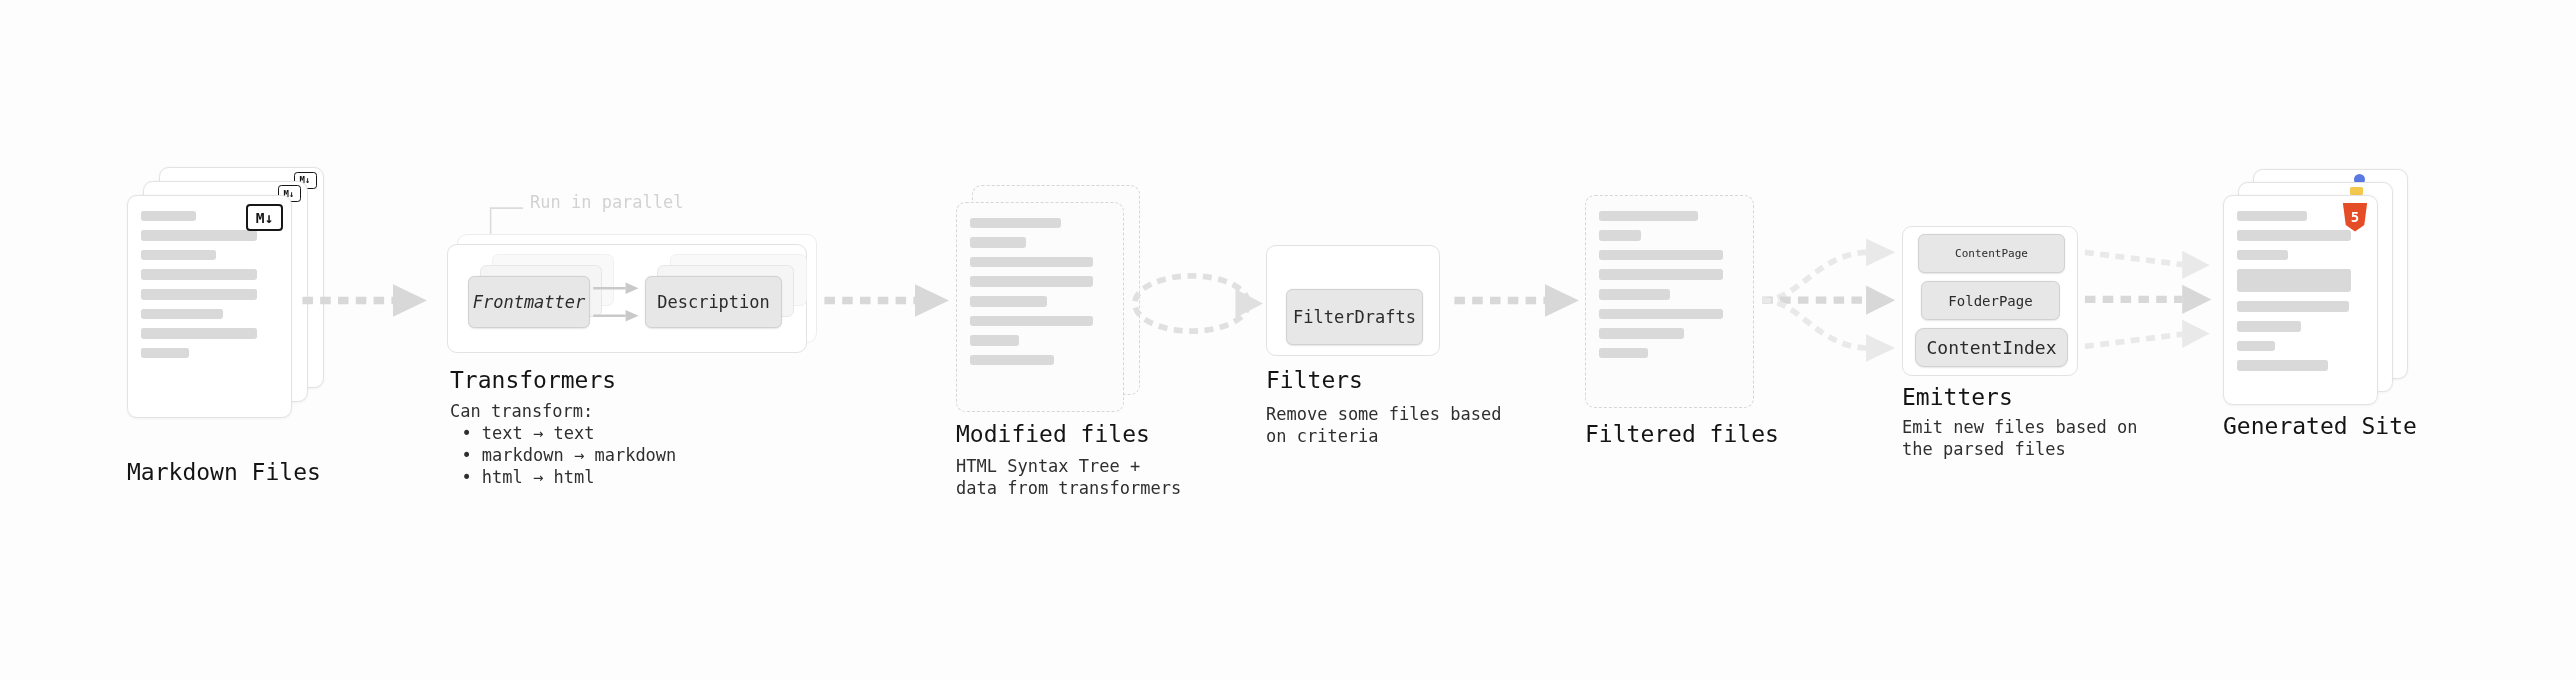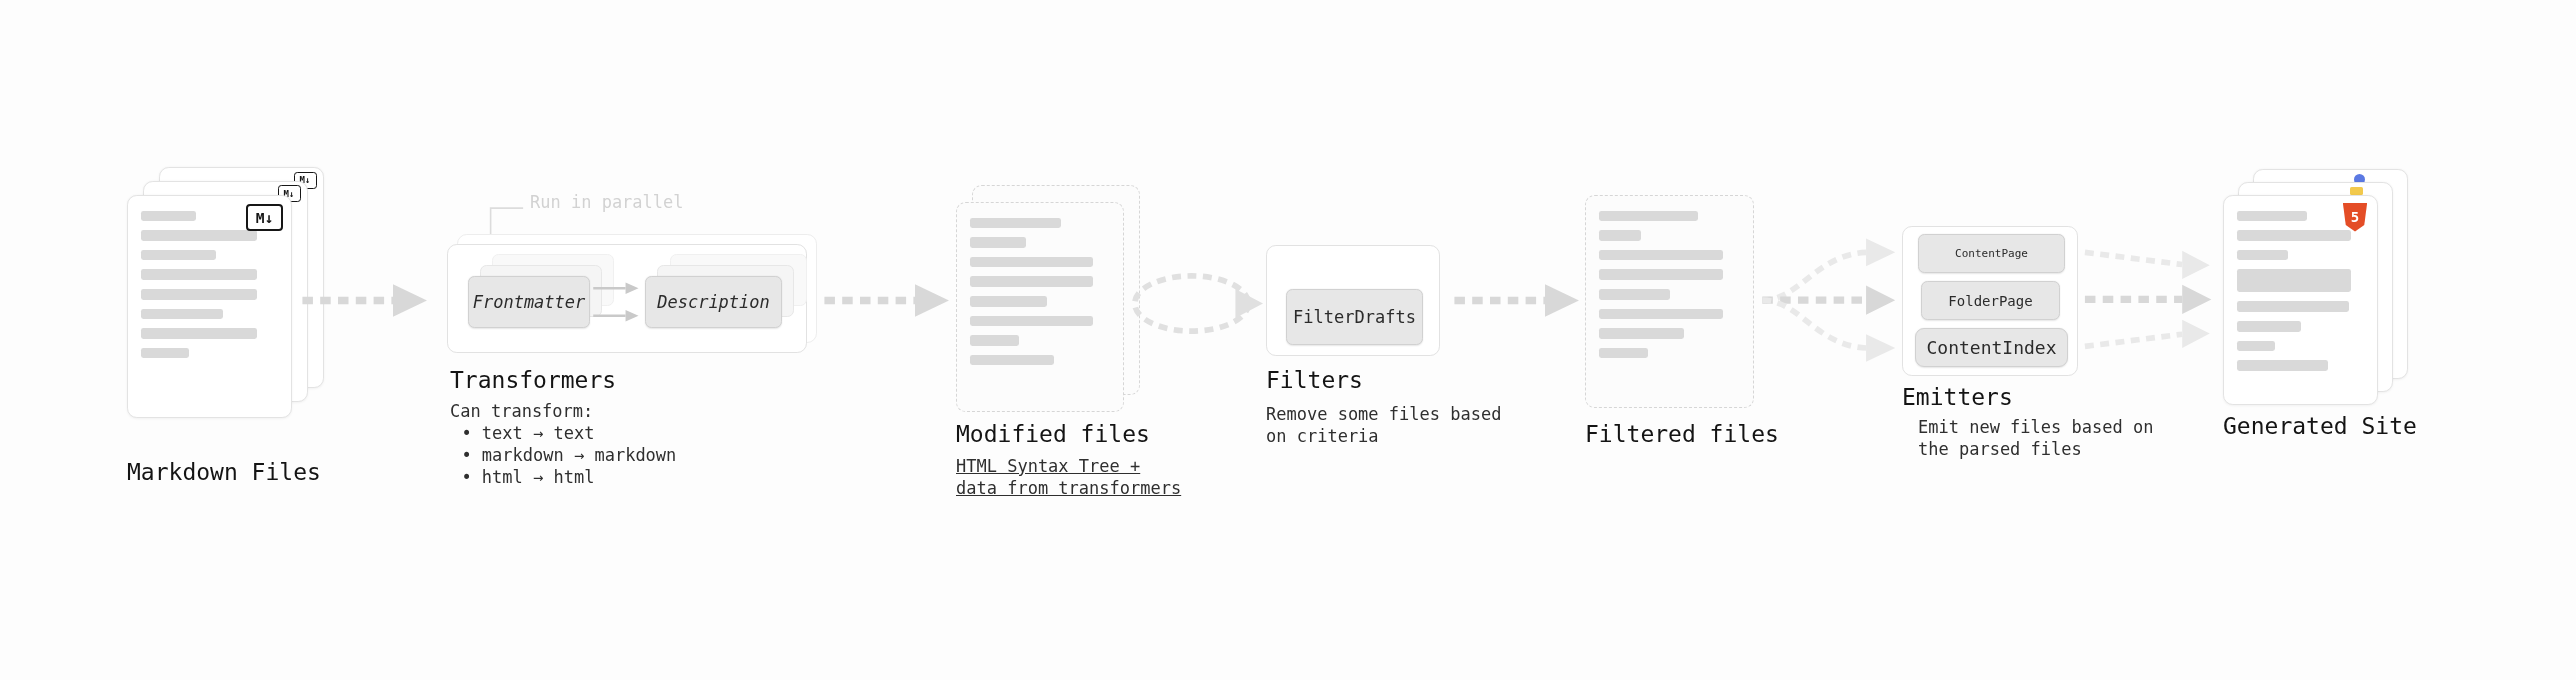--- a/index.html
+++ b/index.html
@@ -79,21 +79,21 @@
 
   <div class="group-ghost" style="left:457px;top:234px;width:358px;height:107px;"></div>
   <div class="group-box" style="left:447px;top:244px;width:358px;height:107px;"></div>
 
   <div class="ghost fainter" style="left:492px;top:254px;width:120px;height:50px;"></div>
   <div class="ghost" style="left:480px;top:265px;width:120px;height:50px;"></div>
   <div class="ghost fainter" style="left:670px;top:254px;width:135px;height:50px;"></div>
   <div class="ghost" style="left:657px;top:265px;width:135px;height:50px;"></div>
 
   <div class="btn" style="left:468px;top:276px;width:120px;height:50px;font-style:italic;">Frontmatter</div>
-  <div class="btn" style="left:645px;top:276px;width:135px;height:50px;font-style:italic;">Description</div>
+  <div class="btn" style="left:645px;top:276px;width:135px;height:50px;">Description</div>
 
   <svg class="arrow" style="left:590px;top:275px;" width="55" height="54" viewBox="0 0 68 66">
     <line class="mini-arrow" x1="4" y1="16" x2="44" y2="16"></line>
     <polygon class="mini-head" points="44,9 60,16 44,23"></polygon>
     <line class="mini-arrow" x1="4" y1="50" x2="44" y2="50"></line>
     <polygon class="mini-head" points="44,43 60,50 44,57"></polygon>
   </svg>
 
   <div class="title" style="left:450px;top:367px;">Transformers</div>
   <div class="desc" style="left:450px;top:400px;">
@@ -115,21 +115,21 @@
       <div class="bar" style="width:40%"></div>
       <div class="bar" style="width:88%"></div>
       <div class="bar" style="width:88%"></div>
       <div class="bar" style="width:55%"></div>
       <div class="bar" style="width:88%"></div>
       <div class="bar" style="width:35%"></div>
       <div class="bar" style="width:60%"></div>
     </div>
   </div>
   <div class="title" style="left:956px;top:421px;">Modified files</div>
-  <div class="desc" style="left:956px;top:455px;text-decoration:underline;">
+  <div class="desc" style="left:956px;top:455px;">
     <div>HTML Syntax Tree +</div>
     <div>data from transformers</div>
   </div>
 
   <svg class="arrow" style="left:1125px;top:258px;" width="151" height="91" viewBox="0 0 186 112">
     <ellipse class="dash-light" cx="82" cy="56" rx="70" ry="34" style="stroke:#e0e0e0;stroke-width:7;"></ellipse>
     <polygon class="head-main" points="136,38 170,56 136,74" style="fill:#e0e0e0;"></polygon>
   </svg>
 
   <div class="group-box" style="left:1266px;top:245px;width:172px;height:109px;"></div>
@@ -166,21 +166,21 @@
     <polygon class="head-main" points="132,76 168,94 132,112"></polygon>
     <path class="dash-light" d="M 4,94 C 50,94 70,150 132,153"></path>
     <polygon class="head-light" points="132,136 168,153 132,170"></polygon>
   </svg>
 
   <div class="group-box" style="left:1902px;top:226px;width:174px;height:148px;"></div>
   <div class="btn" style="left:1918px;top:234px;width:145px;height:37px;font-size:11px;">ContentPage</div>
   <div class="btn" style="left:1921px;top:281px;width:137px;height:37px;font-size:14px;">FolderPage</div>
   <div class="btn" style="left:1915px;top:328px;width:151px;height:37px;font-size:18px;border-radius:9px;">ContentIndex</div>
   <div class="title" style="left:1902px;top:384px;">Emitters</div>
-  <div class="desc" style="left:1902px;top:416px;margin-left:16px;">
+  <div class="desc" style="left:1902px;top:416px;">
     <div>Emit new files based on</div>
     <div>the parsed files</div>
   </div>
 
   <svg class="arrow" style="left:2080px;top:224px;" width="146" height="154" viewBox="0 0 180 190">
     <line class="dash-light" x1="6" y1="35" x2="126" y2="50"></line>
     <polygon class="head-light" points="126,33 160,51 126,68"></polygon>
     <line class="dash-main" x1="6" y1="93" x2="126" y2="93"></line>
     <polygon class="head-main" points="126,75 162,93 126,111"></polygon>
     <line class="dash-light" x1="6" y1="151" x2="126" y2="136"></line>

